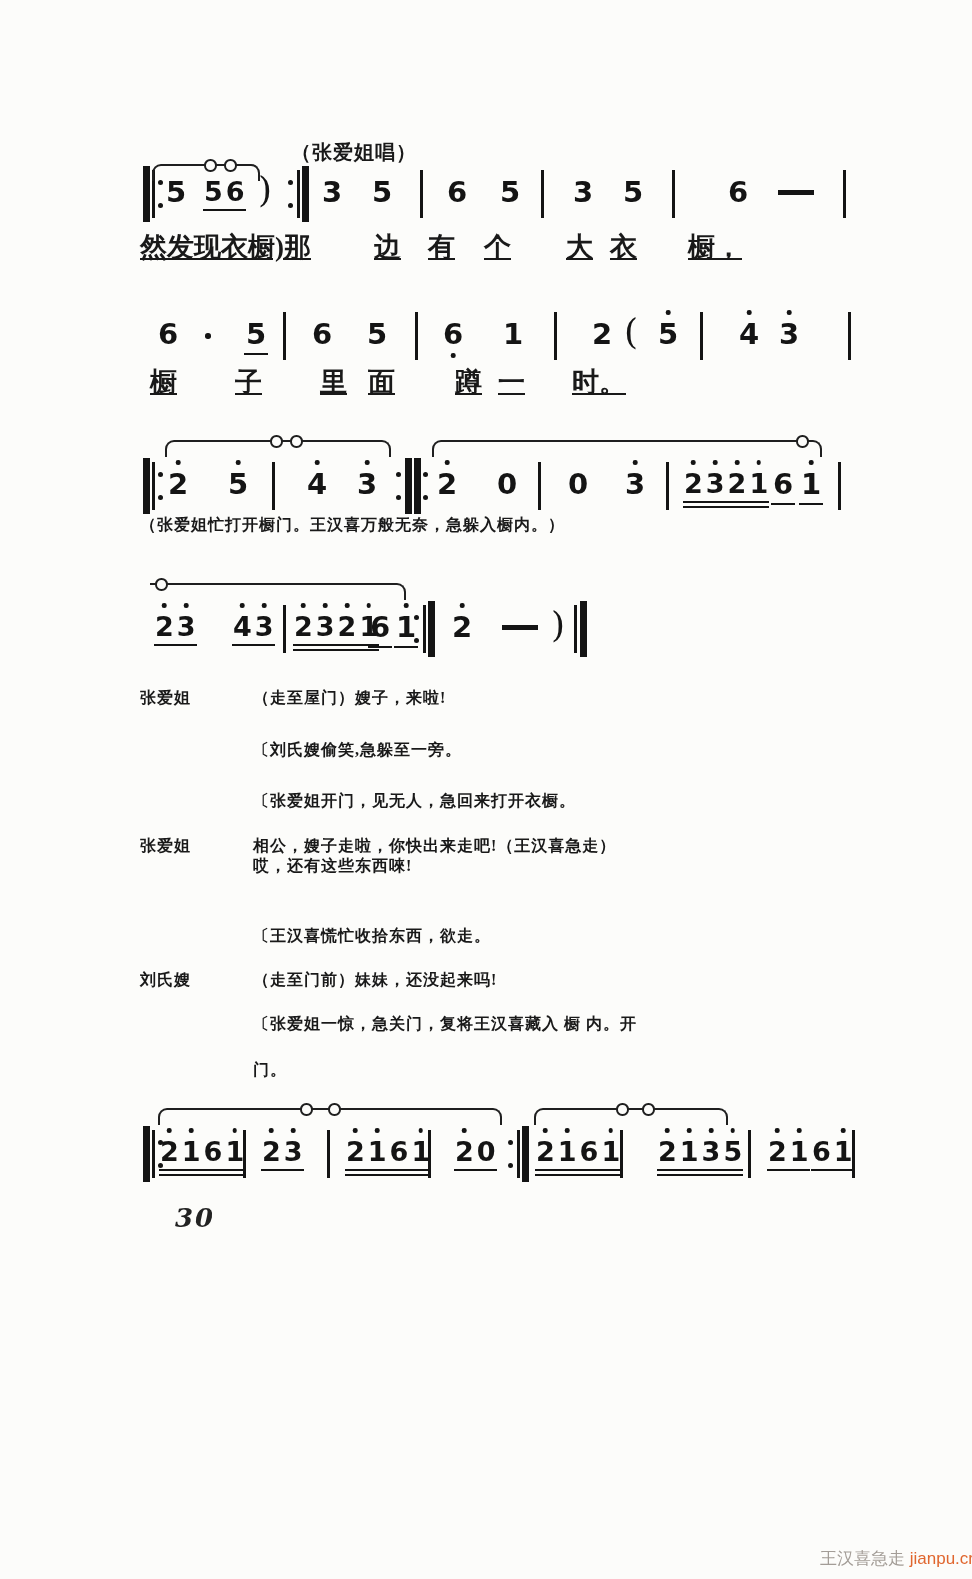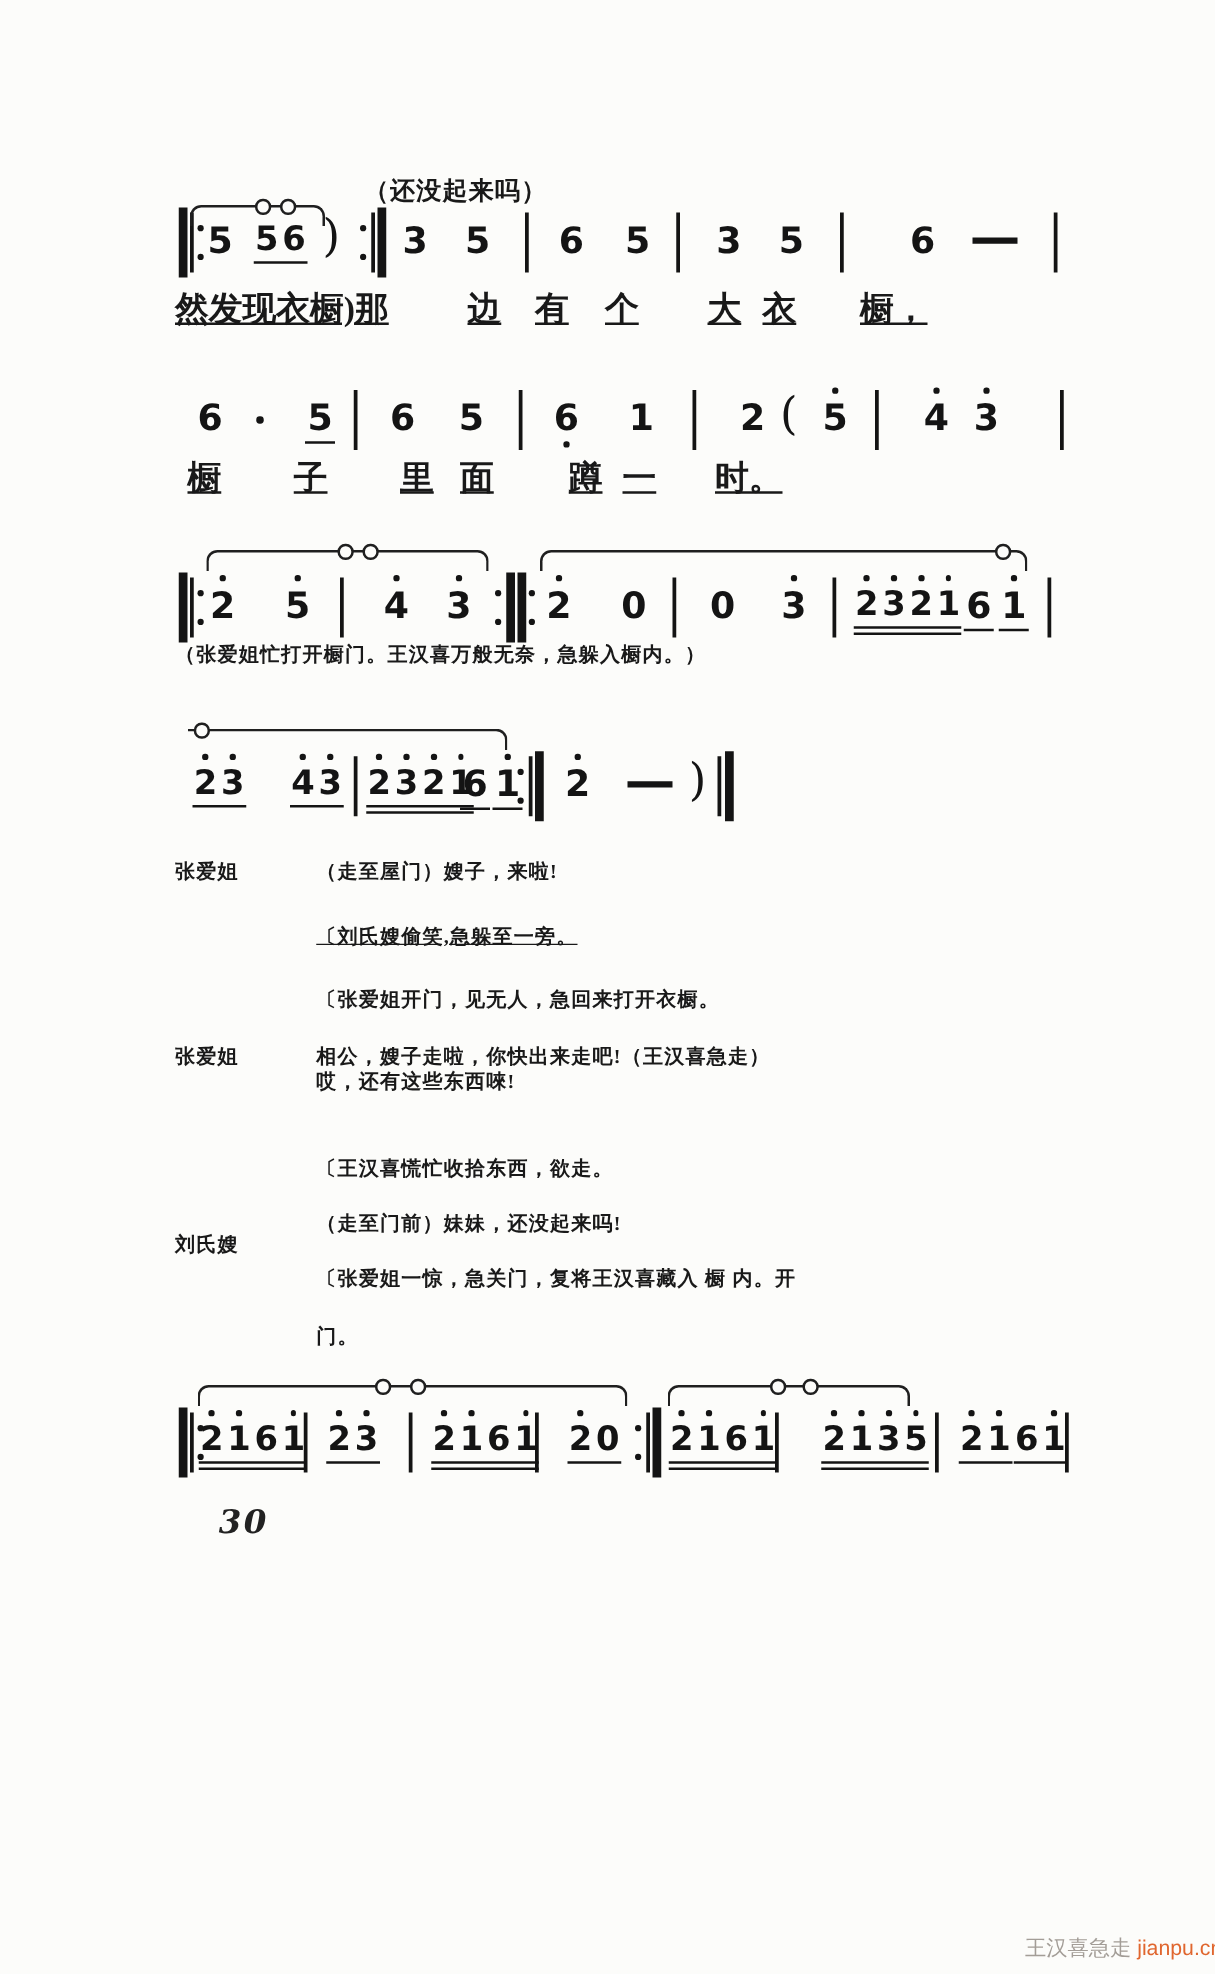--- a/index.html
+++ b/index.html
@@ -34,21 +34,21 @@
   .annot{position:absolute;font-weight:bold;font-size:20px;letter-spacing:1px;}
   .pagenum{position:absolute;font:italic bold 26px "DejaVu Serif",serif;letter-spacing:2px;color:#222;}
   .wmark{position:absolute;font-size:17px;font-family:"Liberation Sans","DejaVu Sans",sans-serif;white-space:pre;}
   .wmark .site{color:#a39d97;}
   .wmark .domain{color:#e0662e;}
 </style>
 </head>
 <body>
 
 <div class="page">
-  <span class="annot" style="left: 291px; top: 139px;">（还没起来吗）</span>
+  <span class="annot" style="left: 291px; top: 139px;">（张爱姐唱）</span>
   <div id="music">
       <div class="mline" style="top: 178px;">
         <span class="bar thick" style="left: 143px;"></span>
         <span class="bar" style="left: 152px;"></span>
         <span class="rdots" style="left: 158px;">
           <i></i>
           <i></i>
         </span>
         <span class="note" style="left: 166px;">5</span>
         <div class="grp" style="left: 204px;">
@@ -277,26 +277,26 @@
       <span class="lyr" style="left: 320px; top: 368px;">里</span>
       <span class="lyr" style="left: 368px; top: 368px;">面</span>
       <span class="lyr" style="left: 455px; top: 368px;">蹲</span>
       <span class="lyr" style="left: 498px; top: 368px;">一</span>
       <span class="lyr" style="left: 572px; top: 368px;">时。</span>
     </div>
   <div id="textrows">
       <span class="dlg" style="left: 140px; top: 515px;">（张爱姐忙打开橱门。王汉喜万般无奈，急躲入橱内。）</span>
       <span class="dlg" style="left: 140px; top: 688px;">张爱姐</span>
       <span class="dlg" style="left: 253px; top: 688px;">（走至屋门）嫂子，来啦!</span>
-      <span class="dlg" style="left: 253px; top: 740px; text-decoration: underline;">〔刘氏嫂偷笑,急躲至一旁。</span>
+      <span class="dlg" style="left: 253px; top: 740px;">〔刘氏嫂偷笑,急躲至一旁。</span>
       <span class="dlg" style="left: 253px; top: 791px;">〔张爱姐开门，见无人，急回来打开衣橱。</span>
       <span class="dlg" style="left: 140px; top: 836px;">张爱姐</span>
       <span class="dlg" style="left: 253px; top: 836px;">相公，嫂子走啦，你快出来走吧!（王汉喜急走）</span>
       <span class="dlg" style="left: 253px; top: 856px;">哎，还有这些东西唻!</span>
       <span class="dlg" style="left: 253px; top: 926px;">〔王汉喜慌忙收拾东西，欲走。</span>
-      <span class="dlg" style="left: 140px; top: 970px; margin-top: 17px;">刘氏嫂</span>
+      <span class="dlg" style="left: 140px; top: 970px;">刘氏嫂</span>
       <span class="dlg" style="left: 253px; top: 970px;">（走至门前）妹妹，还没起来吗!</span>
       <span class="dlg" style="left: 253px; top: 1014px;">〔张爱姐一惊，急关门，复将王汉喜藏入 橱 内。开</span>
       <span class="dlg" style="left: 253px; top: 1060px;">门。</span>
     </div>
   <span class="pagenum" style="left: 175px; top: 1203px;">30</span>
   <span class="wmark" style="left: 820px; top: 1547px;"><span class="site">王汉喜急走 </span><span class="domain">jianpu.cn</span></span>
 </div>
 
 </body></html>

